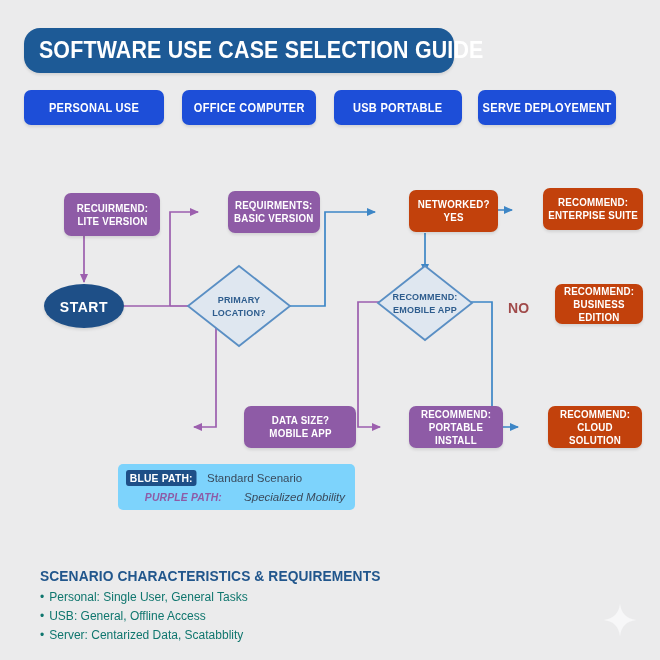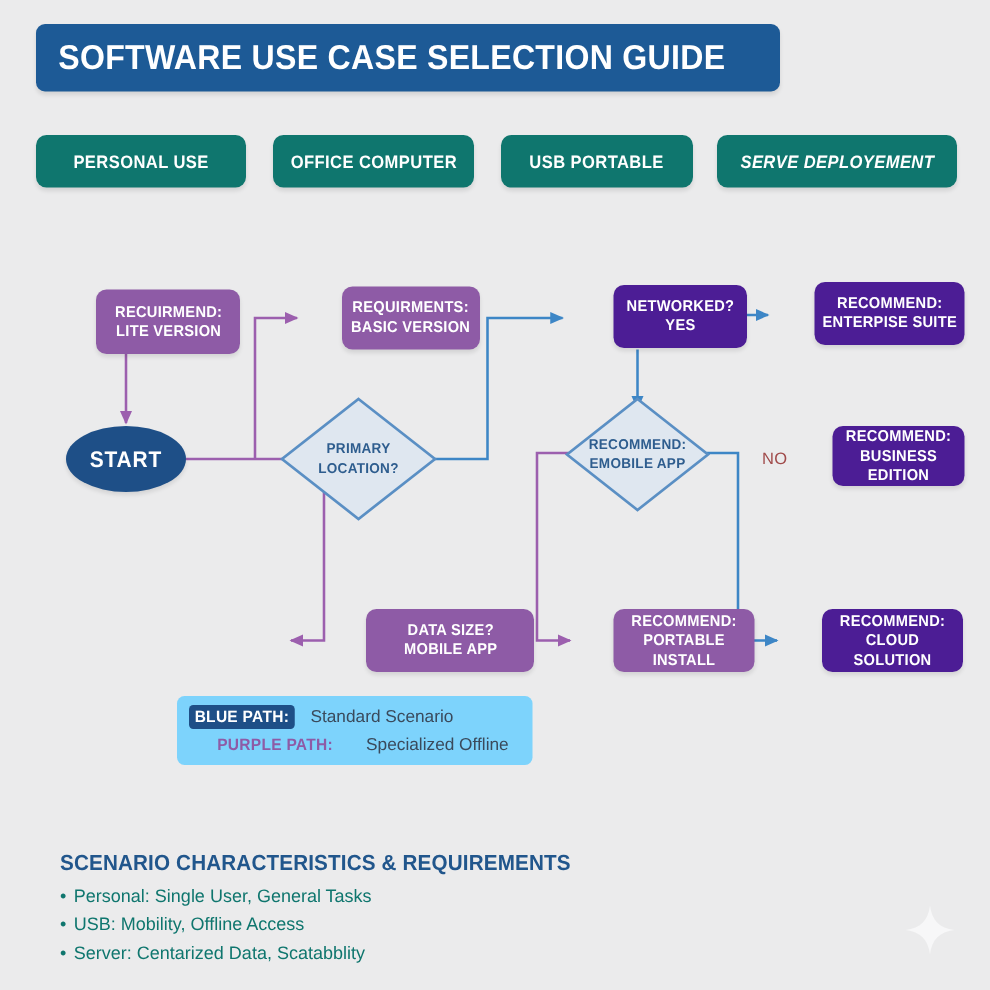--- a/index.html
+++ b/index.html
@@ -19,45 +19,45 @@
     position: absolute;
     left: 0; top: 0;
     width: 660px;
     height: 660px;
   }
 
   
   .title-bar {
     position: absolute;
     left: 24px;
-    top: 16px;
-    width: 496px;
+    top: 28px;
+    width: 430px;
     height: 45px;
     background: #1d5a96;
-    border-radius: 6px;
+    border-radius: 16px;
     box-shadow: 0 2px 3px rgba(0,0,0,0.10);
     display: flex;
     align-items: center;
   }
   .title-bar .title-text {
     color: #ffffff;
     font-size: 23px;
     font-weight: bold;
     letter-spacing: 0.2px;
     padding-left: 16px;
     transform: scaleX(0.93);
     transform-origin: left center;
     white-space: nowrap;
   }
 
   
   .chip {
     position: absolute;
     height: 35px;
-    background: #0f766e;
+    background: #1d4ed8;
     border-radius: 7px;
     box-shadow: 0 2px 3px rgba(0,0,0,0.10);
     display: flex;
     align-items: center;
     justify-content: center;
   }
   .chip span {
     color: #ffffff;
     font-size: 12px;
     font-weight: bold;
@@ -81,21 +81,21 @@
   .node span {
     color: #ffffff;
     font-size: 10.5px;
     font-weight: bold;
     line-height: 13px;
     letter-spacing: 0.2px;
     transform: scaleX(0.93);
     white-space: pre-line;
   }
   .node.purple { background: #8e5ba6; }
-  .node.blue   { background: #4c1d95; }
+  .node.blue   { background: #c2410c; }
 
   
   .start-node {
     position: absolute;
     background: #1e4f87;
     border-radius: 50%;
     display: flex;
     align-items: center;
     justify-content: center;
     box-shadow: 0 2px 3px rgba(0,0,0,0.10);
@@ -140,22 +140,22 @@
   #edges {
     position: absolute;
     left: 0; top: 0;
     width: 660px; height: 660px;
     z-index: 1;
   }
 
   .edge-label {
     position: absolute;
     color: #a04a4a;
-    font-size: 11px;
-    font-weight: normal;
+    font-size: 14px;
+    font-weight: bold;
     z-index: 3;
     letter-spacing: 0.2px;
   }
 
   
   .legend {
     position: absolute;
     left: 118px;
     top: 464px;
     width: 237px;
@@ -163,21 +163,21 @@
     background: #7dd3fc;
     border-radius: 5px;
   }
   .legend-row {
     position: absolute;
     display: flex;
     align-items: center;
     white-space: nowrap;
   }
   .legend-row.r1 { left: 8px; top: 6px; }
-  .legend-row.r2 { left: 8px; top: 25px; }
+  .legend-row.r2 { left: 8px; top: 25px; font-style: italic; }
   .legend-key-blue {
     background: #1e4f87;
     color: #ffffff;
     font-size: 11px;
     font-weight: bold;
     padding: 2px 4px 2px 4px;
     border-radius: 3px;
     letter-spacing: 0.2px;
     transform: scaleX(0.94);
     transform-origin: left center;
@@ -248,21 +248,21 @@
 
   <div class="chip" style="left:24px; top:90px; width:140px;">
     <span>PERSONAL USE</span>
   </div>
   <div class="chip" style="left:334px; top:90px; width:128px;">
     <span>USB PORTABLE</span>
   </div>
   <div class="chip" style="left:182px; top:90px; width:134px;">
     <span>OFFICE COMPUTER</span>
   </div>
-  <div class="chip" style="left:478px; top:90px; width:160px;font-style:italic;">
+  <div class="chip" style="left:478px; top:90px; width:138px;">
     <span>SERVE DEPLOYEMENT</span>
   </div>
 
   <svg id="edges" viewBox="0 0 660 660">
     <defs>
       <marker id="arrP" viewBox="0 0 10 10" refX="8" refY="5" markerWidth="6" markerHeight="6" orient="auto-start-reverse">
         <path d="M 0 1 L 9 5 L 0 9 z" fill="#9c5fae"></path>
       </marker>
       <marker id="arrB" viewBox="0 0 10 10" refX="8" refY="5" markerWidth="6" markerHeight="6" orient="auto-start-reverse">
         <path d="M 0 1 L 9 5 L 0 9 z" fill="#3d86c6"></path>
@@ -352,29 +352,29 @@
 CLOUD SOLUTION</span>
   </div>
 
   <div class="legend">
     <div class="legend-row r1">
       <span class="legend-key-blue">BLUE PATH:</span>
       <span class="legend-val">Standard Scenario</span>
     </div>
     <div class="legend-row r2">
       <span class="legend-key-purple">PURPLE PATH:</span>
-      <span class="legend-val indent">Specialized Offline</span>
+      <span class="legend-val indent">Specialized Mobility</span>
     </div>
   </div>
 
   <div class="footer">
     <h2>SCENARIO CHARACTERISTICS &amp; REQUIREMENTS</h2>
     <ul>
       <li><span class="dot">•</span><span>Personal: Single User, General Tasks</span></li>
-      <li><span class="dot">•</span><span>USB: Mobility, Offline Access</span></li>
+      <li><span class="dot">•</span><span>USB: General, Offline Access</span></li>
       <li><span class="dot">•</span><span>Server: Centarized Data, Scatabblity</span></li>
     </ul>
   </div>
 
   <svg class="sparkle" viewBox="0 0 40 40">
     <path d="M20 2 C21.5 13 27 18.5 38 20 C27 21.5 21.5 27 20 38 C18.5 27 13 21.5 2 20 C13 18.5 18.5 13 20 2 Z" fill="#fbfbfc"></path>
   </svg>
 
 </div>
 

